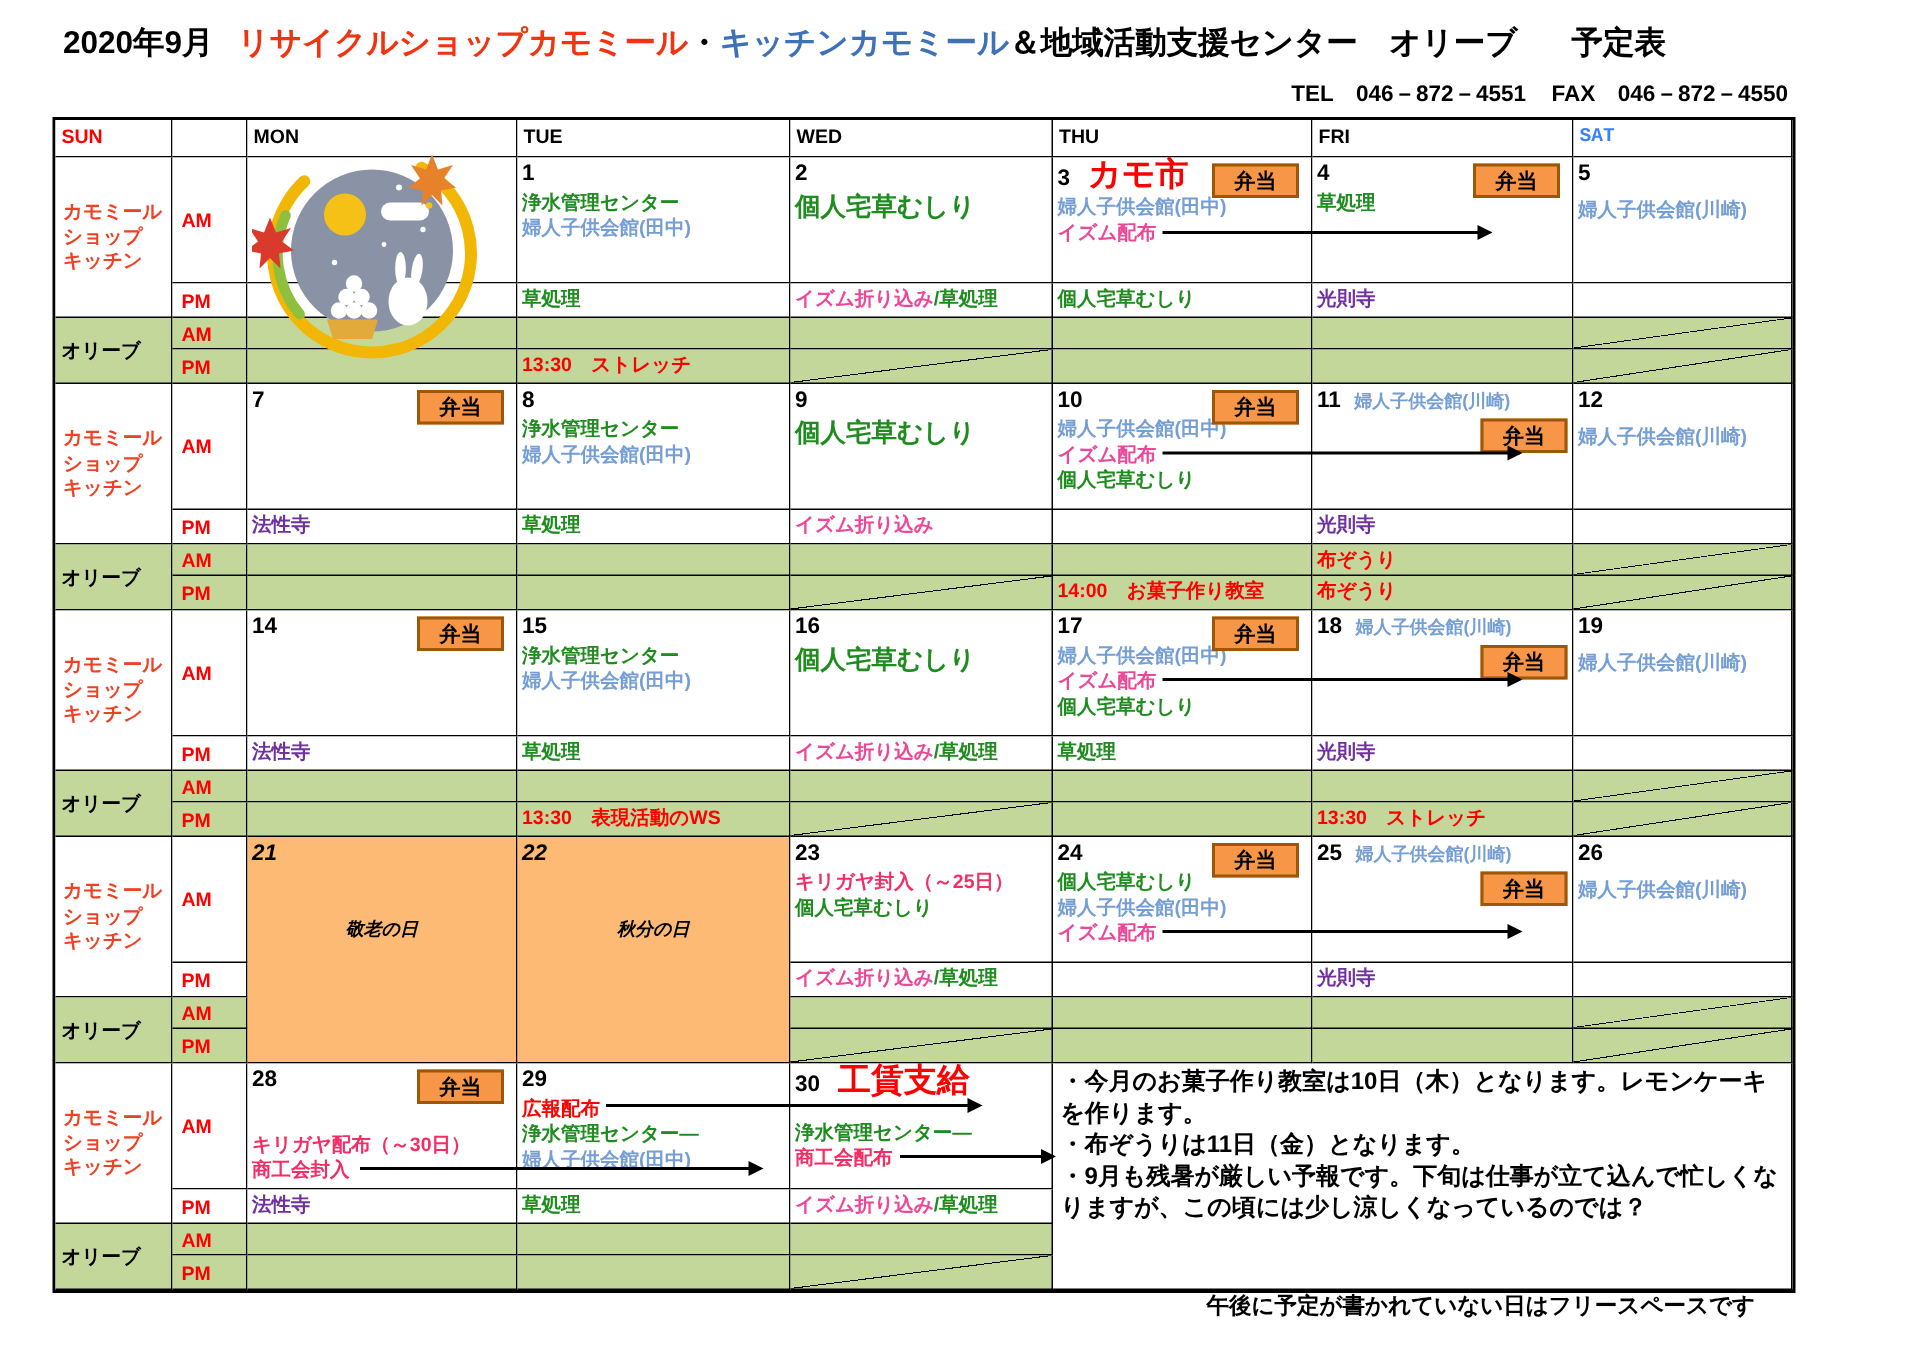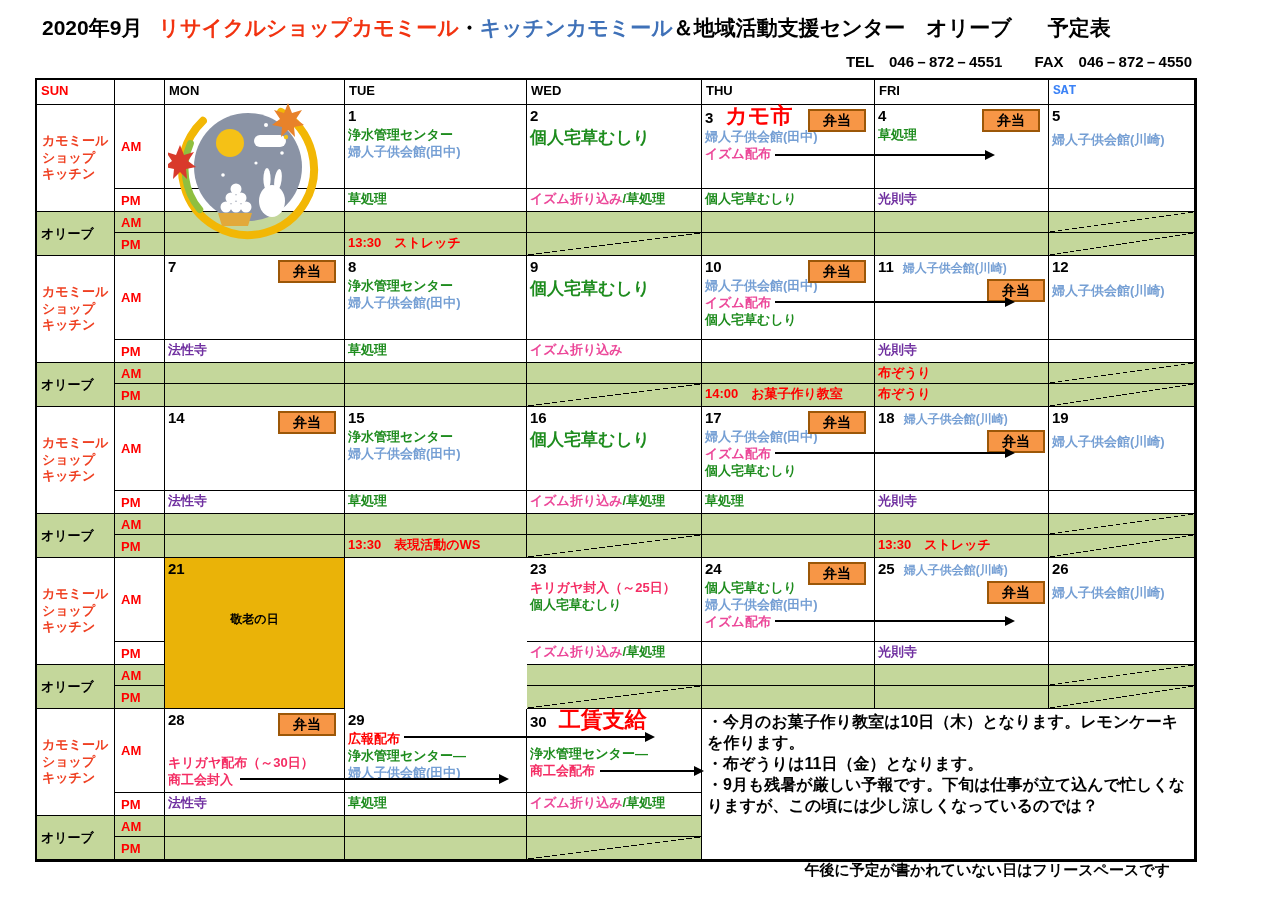--- a/index.html
+++ b/index.html
@@ -9,36 +9,36 @@
   }
   
   .title{position:absolute;left:42px;top:14px;font-size:21px;white-space:nowrap;}
   .title .t-month{margin-right:16px;}
   .title .t-shop{color:#f23310;}
   .title .t-dot{color:#000;}
   .title .t-kitchen{color:#3f71b8;}
   .title .t-suffix{color:#000;}
   .title .t-sched{margin-left:36px;}
   .contact{position:absolute;top:53px;right:88px;font-size:15px;}
-  .contact .fax{margin-left:32px;}
+  .contact .fax{margin-left:17px;}
   .footer{position:absolute;top:861px;right:110px;font-size:15px;}
 
   
   .grid{
     position:absolute;left:35px;top:78px;background:#fff;
     display:grid;border:2px solid #000;
     grid-template-columns:78px 50px 180px 182px 175px 173px 174px 146px;
     grid-template-rows:25px repeat(5, 84px 23px 21px 23px);
   }
   .c{border-right:1px solid #000;border-bottom:1px solid #000;position:relative;
      box-sizing:border-box;padding:1px 3px;background:#fff;}
   .g{background:#c4d79b;}
   .d{background-color:#c4d79b;
      background-image:linear-gradient(to bottom right,transparent 49.2%,#000 49.2%,#000 50.8%,transparent 50.8%);}
-  .hol{background:#eab308;}
+  .hol{background:#fdba74;font-style:italic;}
   .hdr{font-size:13px;padding:3px 4px;}
   .hdr-sun{color:#ff0000;}
   .hdr-sat{color:#3b82f6;font-family:Liberation Mono, monospace;}
   .lab-shop{color:#ef4123;font-size:13px;line-height:1.3;display:flex;flex-direction:column;justify-content:center;padding-left:5px;}
   .lab-olive{display:flex;align-items:center;font-size:13px;padding-left:4px;}
   .ampm{color:#ff0000;font-size:13px;display:flex;align-items:center;padding-left:6px;}
   .dnum{font-size:15px;line-height:20px;}
   .line{font-size:13px;line-height:17px;}
   .big{font-size:17px;line-height:20px;margin-top:2px;}
   .event{color:#ff0000;font-size:22px;margin-left:12px;}
@@ -303,20 +303,24 @@
   <div class="c ampm" style="grid-area:14/2">AM</div>
   <div class="c ampm" style="grid-area:15/2">PM</div>
   <div class="c g lab-olive" style="grid-area:16/1/18/2">オリーブ</div>
   <div class="c g ampm" style="grid-area:16/2">AM</div>
   <div class="c g ampm" style="grid-area:17/2">PM</div>
 
   <div class="c hol" style="grid-area:14/3/18/4">
     <div class="dnum">21</div>
     <div class="holname">敬老の日</div>
   </div>
+  <div class="c hol" style="grid-area:14/4/18/5">
+    <div class="dnum">22</div>
+    <div class="holname">秋分の日</div>
+  </div>
   <div class="c" style="grid-area:14/5">
     <div class="dnum">23</div>
     <div class="line t-pink">キリガヤ封入（～25日）</div>
     <div class="line t-green">個人宅草むしり</div>
   </div>
   <div class="c" style="grid-area:14/6">
     <div class="dnum">24</div>
     <span class="bento">弁当</span>
     <div class="line t-green">個人宅草むしり</div>
     <div class="line t-blue">婦人子供会館(田中)</div>

